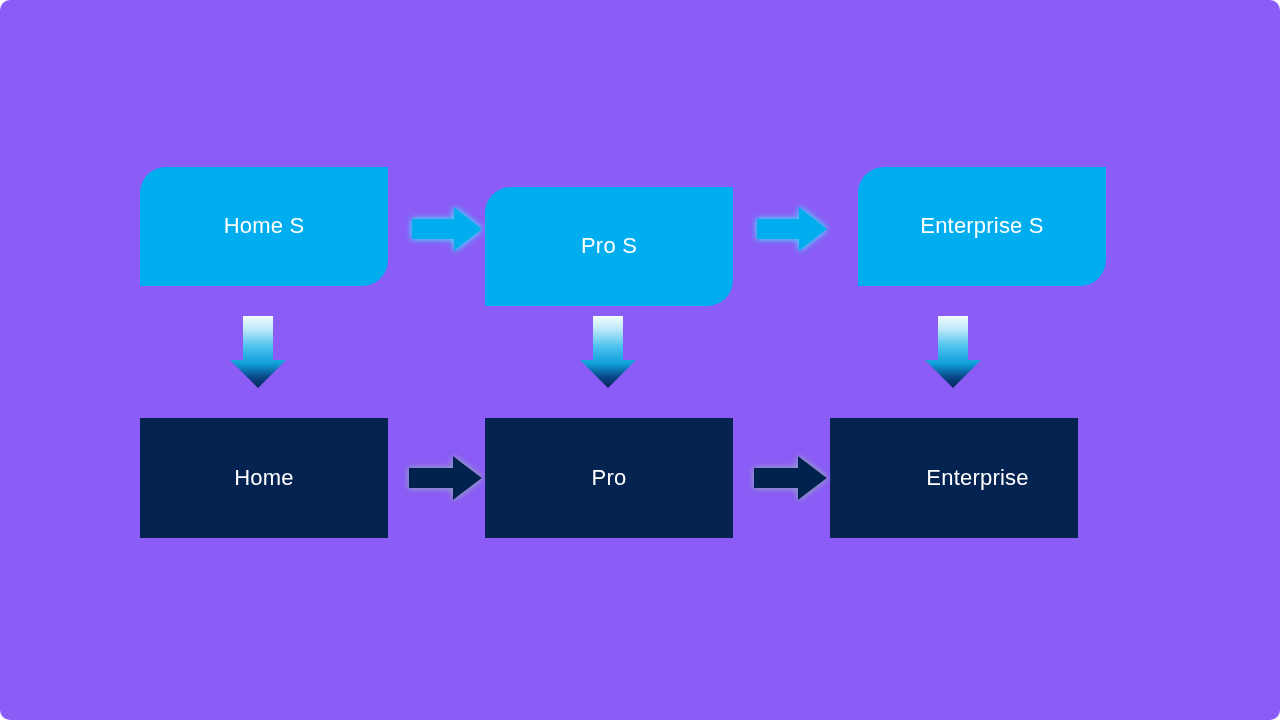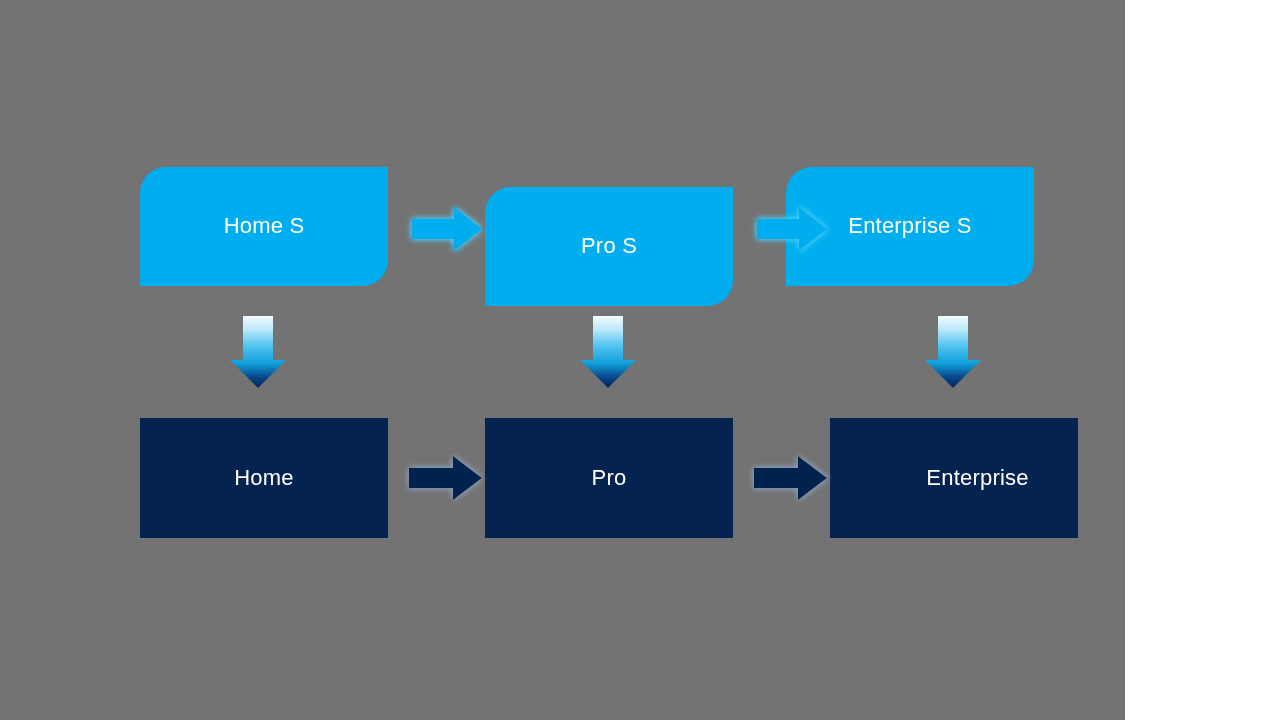--- a/index.html
+++ b/index.html
@@ -9,23 +9,24 @@
     background: #ffffff;
   }
   body {
     width: 1280px;
     height: 720px;
     overflow: hidden;
     font-family: "Liberation Sans", sans-serif;
   }
   #canvas {
     position: relative;
-    width: 1125px;
+    width: 1280px;
     height: 720px;
-    background: #737373;
+    background: #8b5cf6;
+    border-radius: 10px;
   }
 
   
   .node {
     position: absolute;
     box-sizing: border-box;
     display: flex;
     align-items: center;
     justify-content: center;
     color: #ffffff;
@@ -110,21 +111,21 @@
   </svg>
 
   <div class="node tier-s" style="left:140px; top:167px; width:248px; height:119px;">
     <span class="node-label">Home S</span>
   </div>
 
   <div class="node tier-s" style="left:485px; top:167px; width:248px; height:119px;margin-top:20px;">
     <span class="node-label">Pro S</span>
   </div>
 
-  <div class="node tier-s" style="left:786px; top:167px; width:248px; height:119px;">
+  <div class="node tier-s" style="left:858px; top:167px; width:248px; height:119px;">
     <span class="node-label">Enterprise S</span>
   </div>
 
   <div class="arrow" style="left:408px; top:203px; width:78px; height:52px;">
     <svg width="78" height="52" viewBox="0 0 78 52">
       <path filter="url(#glow-cyan)" d="M4,16 L46,16 L46,4 L74,26 L46,48 L46,36 L4,36 Z" fill="#00AEEF"></path>
     </svg>
   </div>
 
   <div class="arrow" style="left:753px; top:203px; width:78px; height:52px;">

